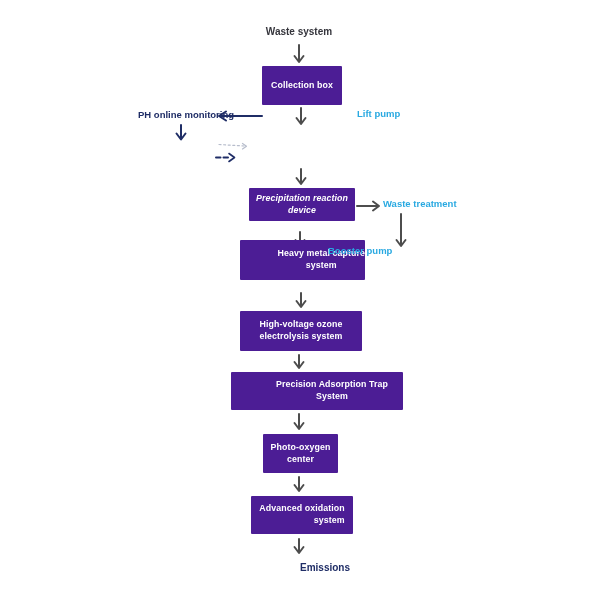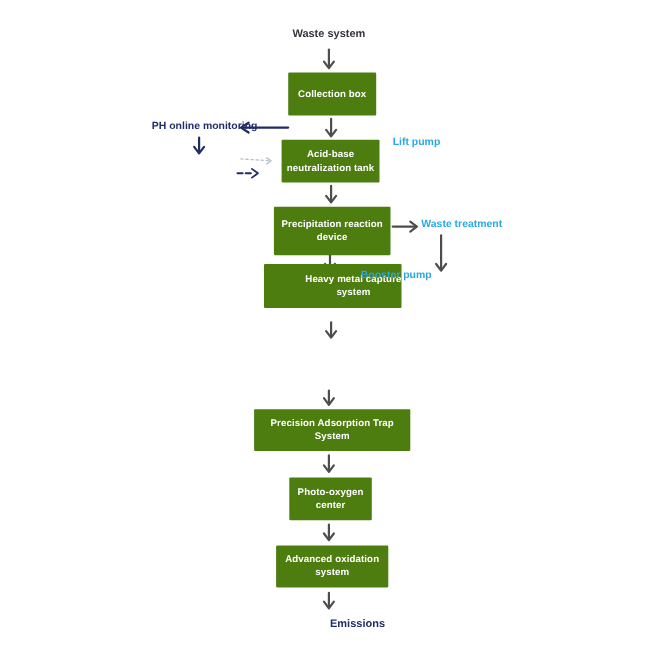--- a/index.html
+++ b/index.html
@@ -2,21 +2,21 @@
 <html><head>
 <meta charset="utf-8">
 <style>
   html,body{margin:0;padding:0;background:#ffffff;}
   .canvas{
     position:relative;width:600px;height:600px;background:#ffffff;overflow:hidden;
     font-family:"Liberation Sans", sans-serif;
   }
   .arrow-layer{position:absolute;left:0;top:0;width:600px;height:600px;}
   .node{
-    position:absolute;background:#4d7c0f;border-radius:1px;
+    position:absolute;background:#4c1d95;border-radius:1px;
     display:flex;align-items:center;justify-content:center;text-align:center;
   }
   .node .node-label{
     color:#ffffff;font-size:8.8px;font-weight:bold;line-height:1.32;
     white-space:pre-line;letter-spacing:0.1px;
   }
   .lbl{position:absolute;font-weight:bold;white-space:pre-line;}
   .lbl-dark{color:#35353c;font-size:10px;}
   .lbl-navy{color:#1f2d66;font-size:9.5px;line-height:1.2;padding-left:20px;}
   .lbl-cyan{color:#29a9e1;font-size:9.5px;line-height:1.15;}
@@ -97,43 +97,43 @@
       <polyline points="242.5,143.5 246.5,146.2 242.5,149"></polyline>
     </g>
   </svg>
 
   <div class="lbl lbl-dark ta-c" style="left:239px;top:26px;width:120px;">Waste system</div>
   <div class="lbl lbl-navy ta-c" style="left:255px;top:562px;width:100px;font-size:10px;">Emissions</div>
 
   <div class="node" style="left:262px;top:66px;width:80px;height:39px;">
     <span class="node-label">Collection box</span>
   </div>
-  <div class="node" style="left:256px;top:127px;width:89px;height:39px;">
-    <span class="node-label">Acid-base
-neutralization tank</span>
-  </div>
-  <div class="node" style="left:249px;top:188px;width:106px;height:44px;">
+  <div class="node" style="left:249px;top:188px;width:106px;height:33px;font-style:italic;">
     <span class="node-label">Precipitation reaction
 device</span>
   </div>
   <div class="node" style="left:240px;top:240px;width:125px;height:40px;justify-content:flex-end;">
     <span class="node-label">Heavy metal capture
 system</span>
   </div>
-  <div class="node" style="left:231px;top:372px;width:142px;height:38px;">
+  <div class="node" style="left:240px;top:311px;width:122px;height:40px;">
+    <span class="node-label">High-voltage ozone
+electrolysis system</span>
+  </div>
+  <div class="node" style="left:231px;top:372px;width:142px;height:38px;padding-left:30px;">
     <span class="node-label">Precision Adsorption Trap
 System</span>
   </div>
   <div class="node" style="left:263px;top:434px;width:75px;height:39px;">
     <span class="node-label">Photo-oxygen
 center</span>
   </div>
-  <div class="node" style="left:251px;top:496px;width:102px;height:38px;">
+  <div class="node" style="left:251px;top:496px;width:102px;height:38px;text-align:right;">
     <span class="node-label">Advanced oxidation
 system</span>
   </div>
 
-  <div class="lbl lbl-cyan" style="left:357px;top:109px;margin-top:16px;">Lift pump</div>
+  <div class="lbl lbl-cyan" style="left:357px;top:109px;">Lift pump</div>
   <div class="lbl lbl-navy" style="left:118px;top:109px;">PH online monitoring</div>
   <div class="lbl lbl-cyan" style="left:383px;top:199px;">Waste treatment</div>
   <div class="lbl lbl-cyan" style="left:328px;top:246px;">Booster pump</div>
 
 </div>
 
 </body></html>

